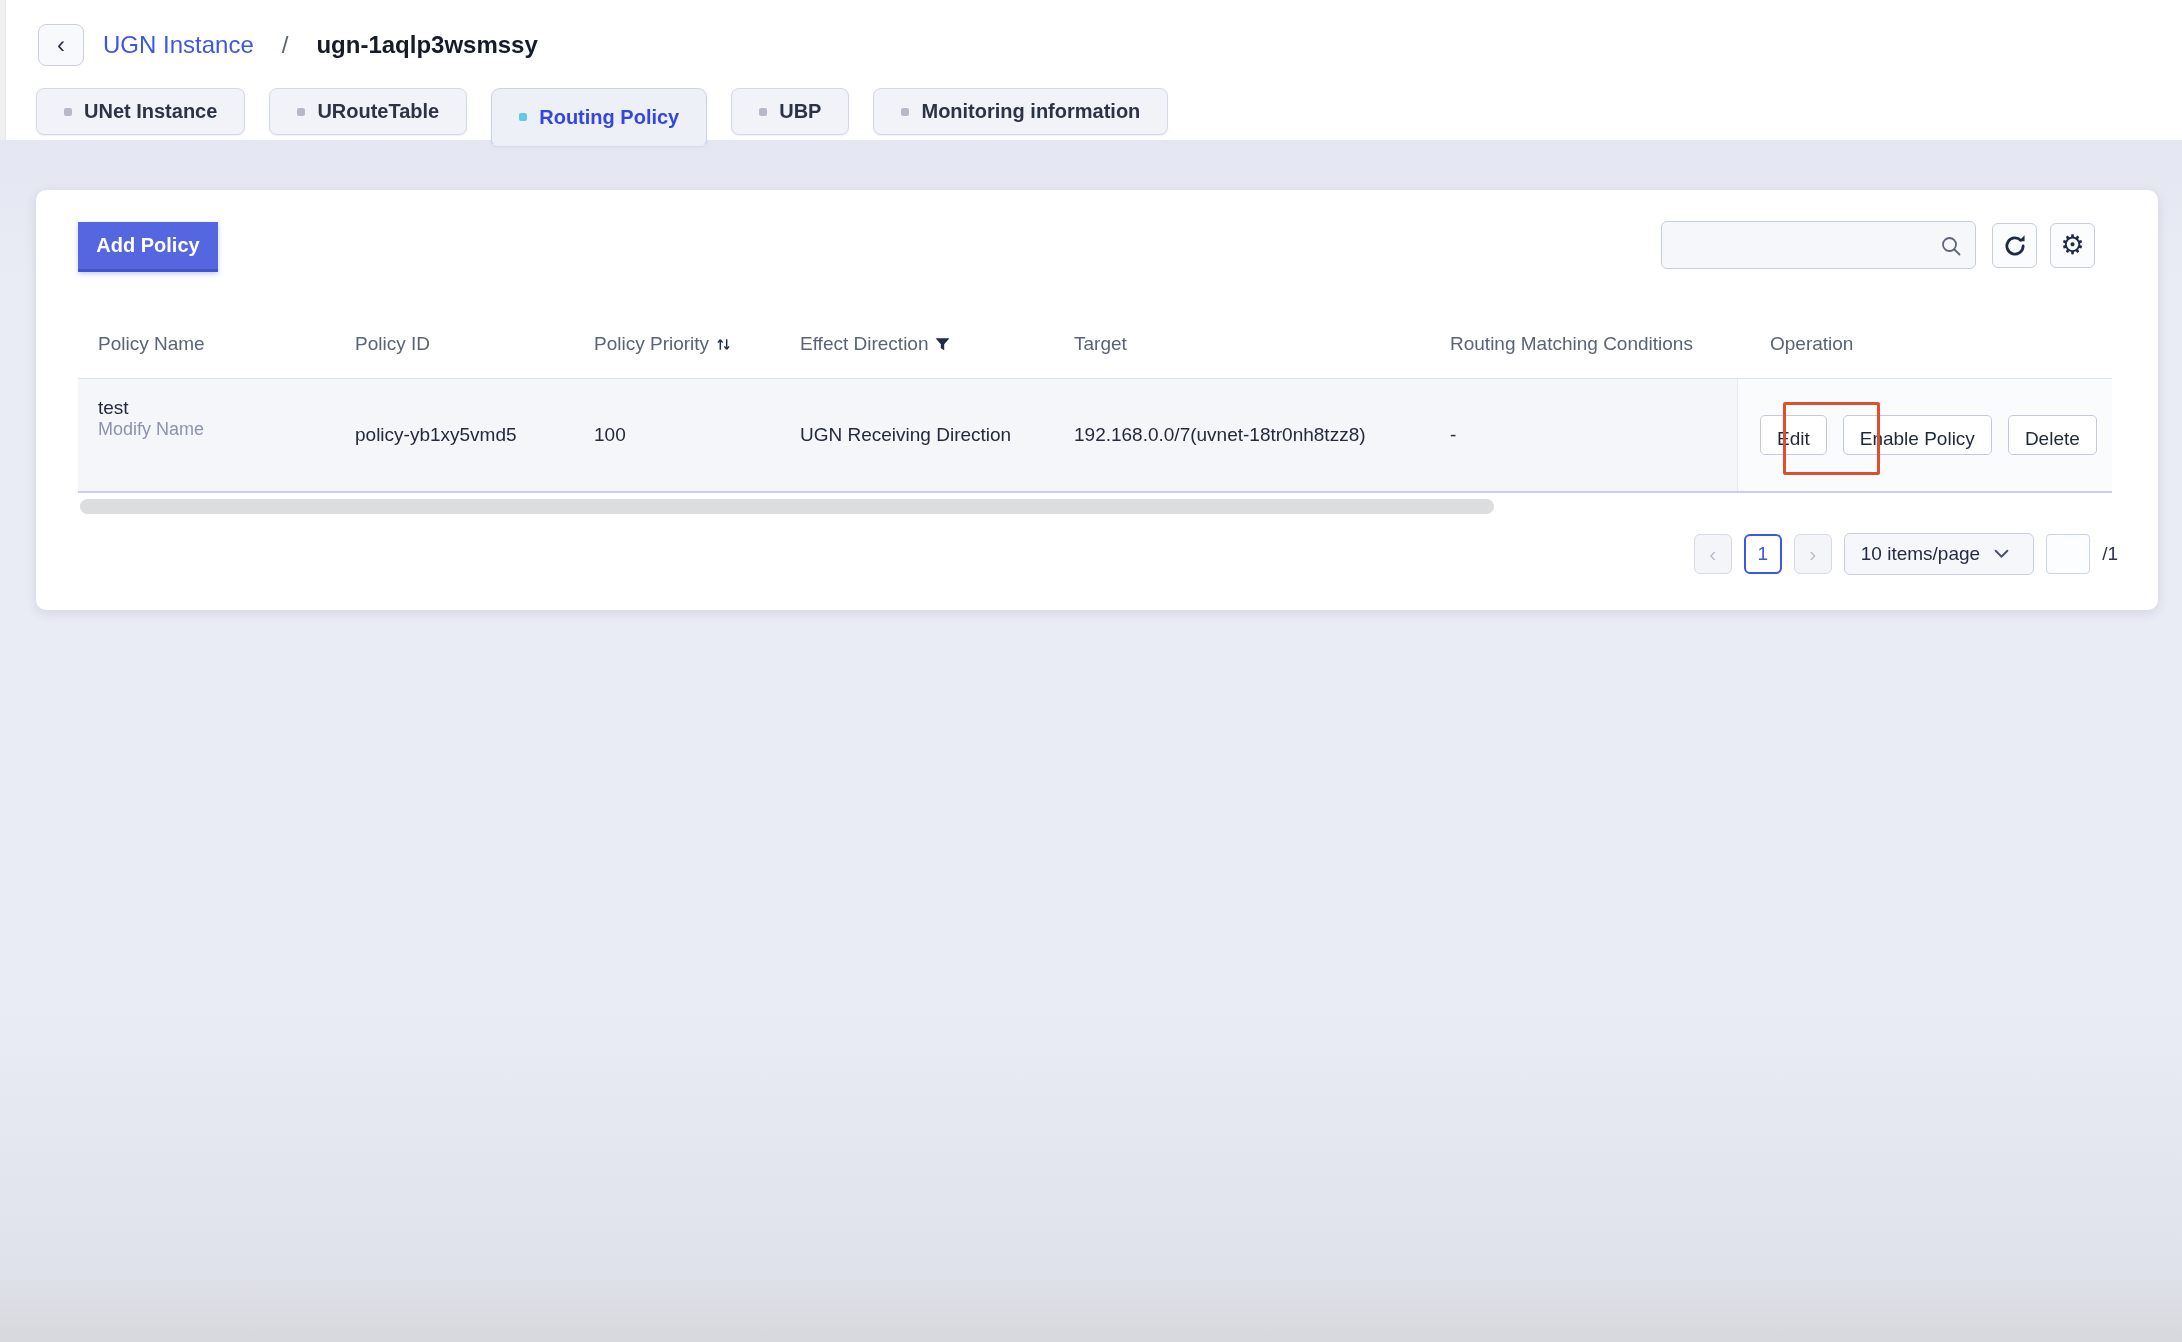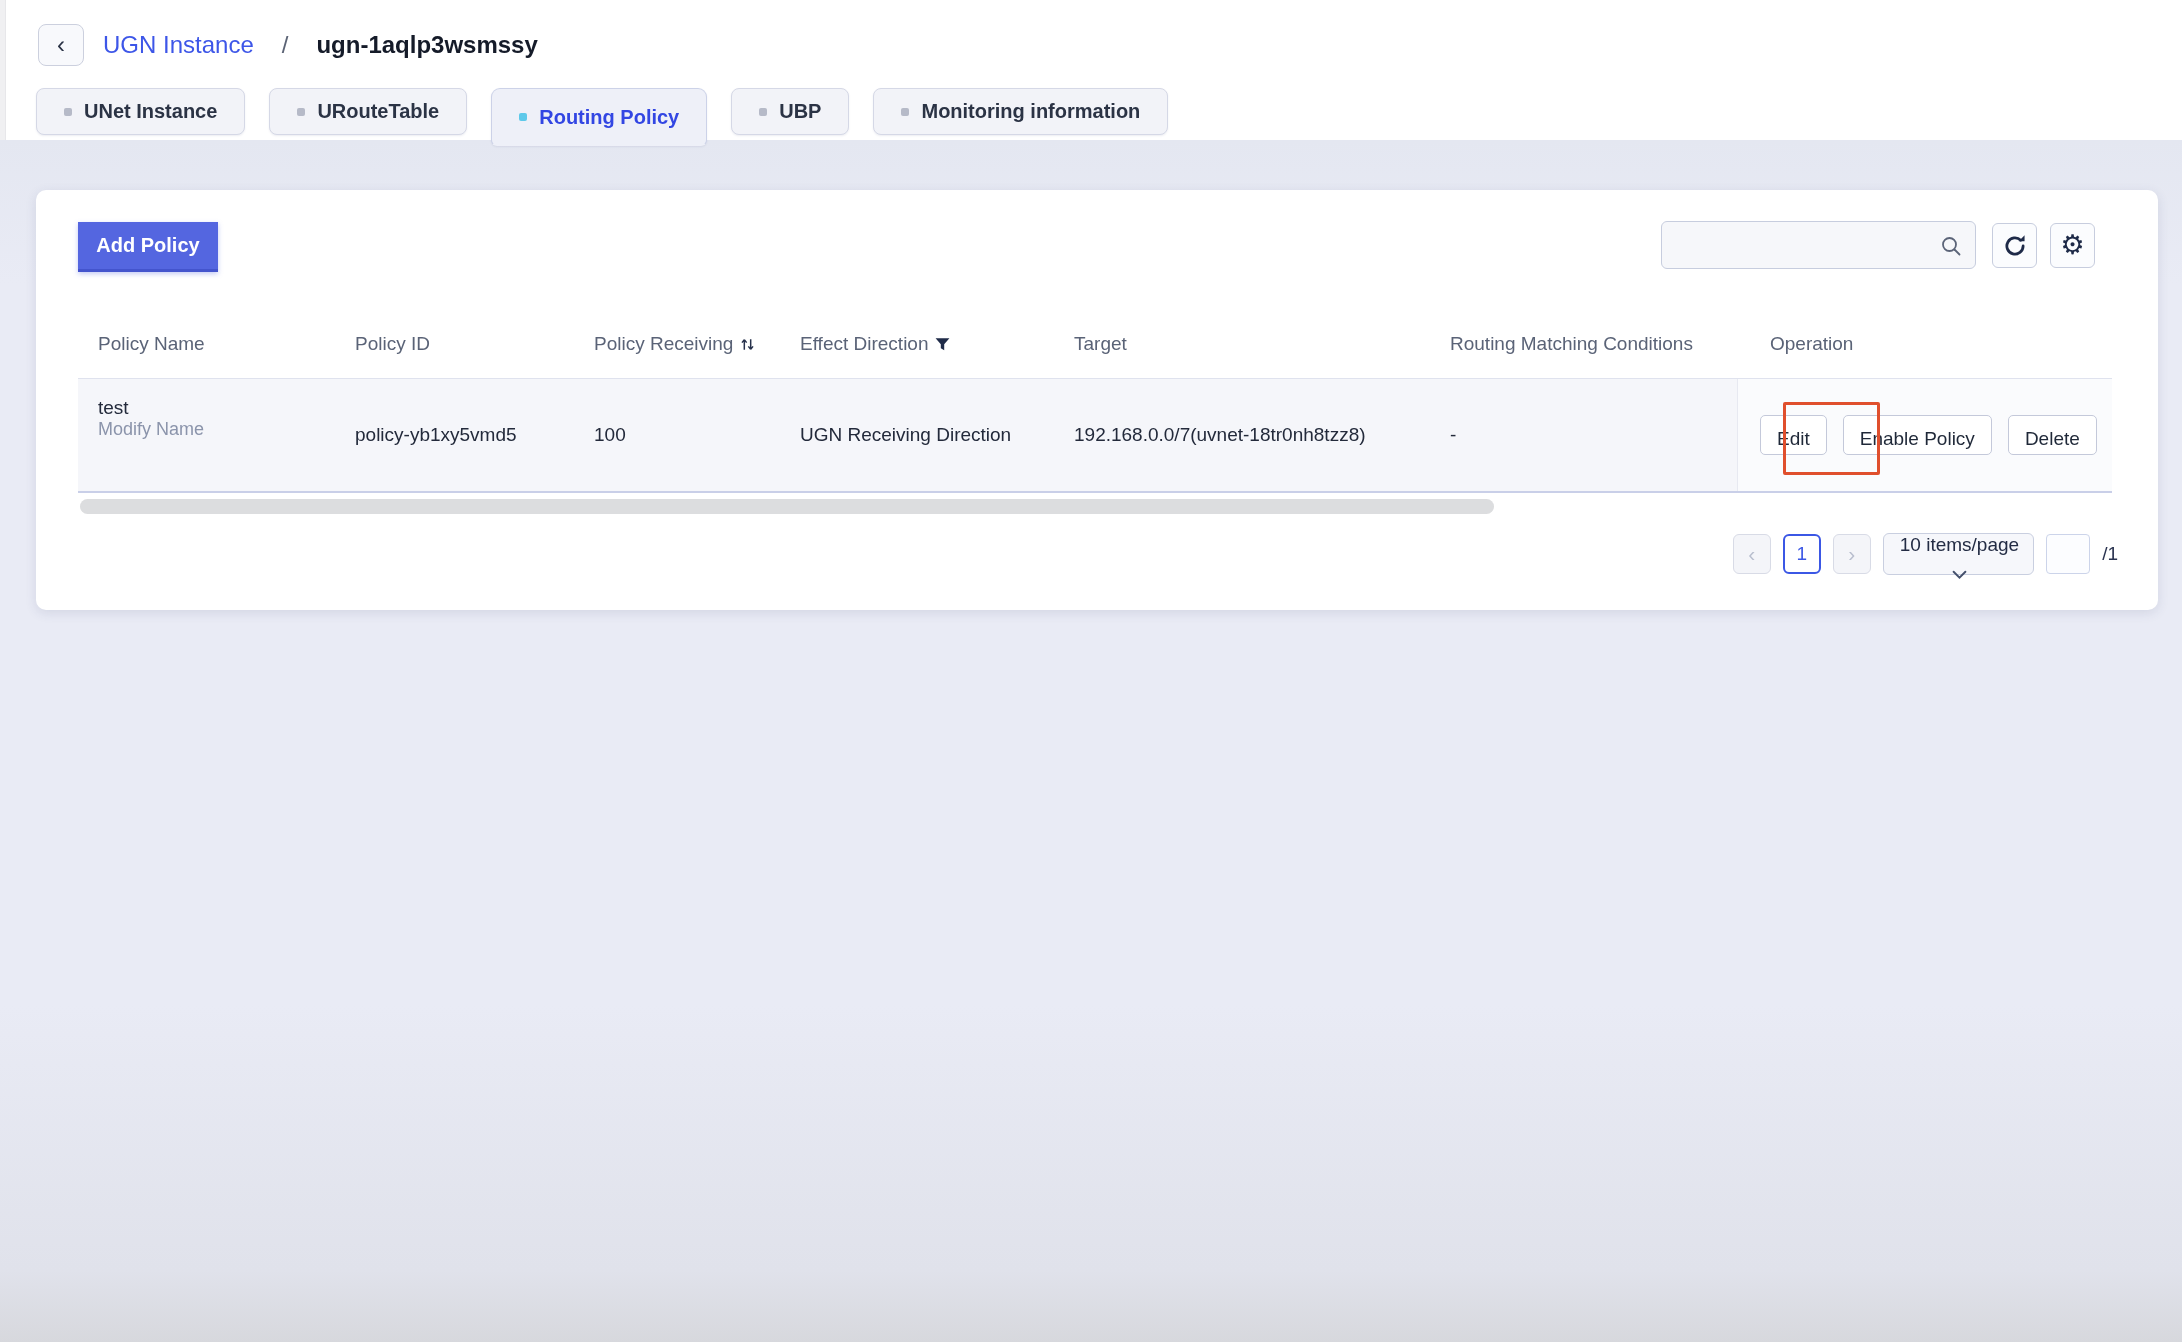--- a/index.html
+++ b/index.html
@@ -138,24 +138,24 @@
     display:flex; align-items:center; gap:12px;
   }
   .pg-btn {
     width:38px; height:40px; border-radius:6px;
     display:flex; align-items:center; justify-content:center;
     font-size:21px; cursor:pointer;
   }
   .pg-btn.nav { background:#f4f5f9; border:1px solid #d8dbe6; color:#b8bece; }
   .pg-btn.page-active { background:#ffffff; border:2px solid #3b57e5; color:#3b57e5; font-size:19px; }
   .pg-select {
-    height:42px; padding:0 14px 0 16px; background:#f6f7fb;
+    height:42px; padding:0 24px 0 16px; background:#f6f7fb;
     border:1px solid #c9cfe0; border-radius:6px;
     display:flex; align-items:center; gap:14px;
-    font-size:19px; color:#232c44; cursor:pointer; white-space:nowrap;flex-direction:column;
+    font-size:19px; color:#232c44; cursor:pointer; white-space:nowrap;
   }
   .pg-goto {
     width:44px; height:40px; background:#fcfdff; border:1px solid #ccd4ea;
     border-radius:4px; font-size:19px; text-align:center; font-family:inherit; color:#232a3b;
   }
   .pg-total { font-size:19px; color:#2a3350; }
 
   svg { display:block; }
 </style>
 </head>
@@ -227,21 +227,21 @@
 
   <div class="table">
     <div class="thead">
       <div class="th" style="left:20px">
         <span>Policy Name</span>
       </div>
       <div class="th" style="left:277px">
         <span>Policy ID</span>
       </div>
       <div class="th" style="left:516px">
-        <span>Policy Receiving</span>
+        <span>Policy Priority</span>
         <span>
           <svg viewBox="0 0 16 16" width="17" height="17">
             <path d="M5 13V3.4M5 3.4 2.8 6.2M5 3.4 7.2 6.2" stroke="#27314c" stroke-width="1.4" fill="none"></path>
             <path d="M11 3v9.6M11 12.6 8.8 9.8M11 12.6 13.2 9.8" stroke="#27314c" stroke-width="1.4" fill="none"></path>
           </svg>
         </span>
       </div>
       <div class="th" style="left:722px">
         <span>Effect Direction</span>
         <span>

